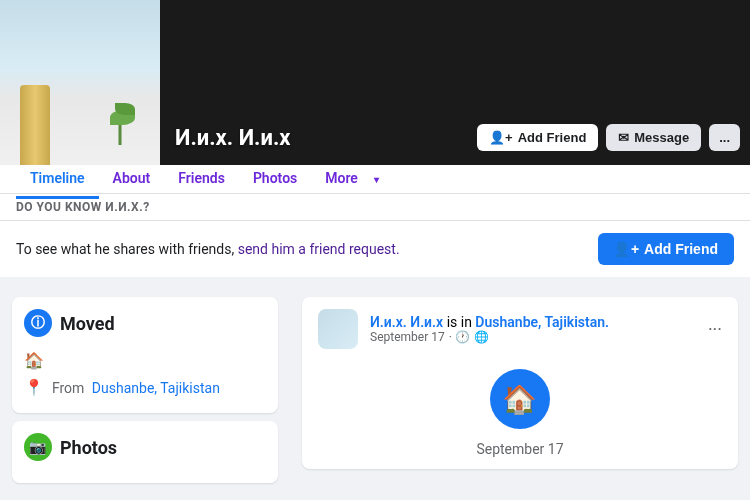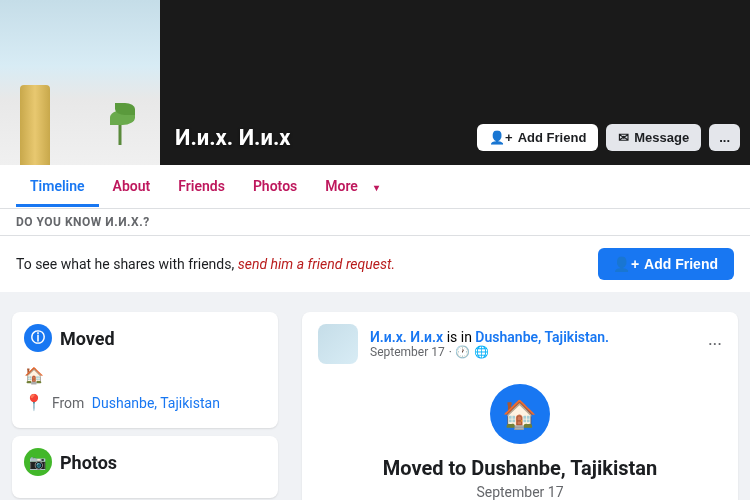--- a/index.html
+++ b/index.html
@@ -17,32 +17,32 @@
     .plant-leaf2 { position: absolute; bottom: 30px; right: 5px; width: 20px; height: 12px; background: #5a9a3c; border-radius: 0 50%; }
 
     .profile-info-header { position: absolute; left: 175px; bottom: 14px; display: flex; align-items: center; justify-content: space-between; width: calc(100% - 185px); }
     .profile-name { color: #fff; font-size: 22px; font-weight: 700; text-shadow: 0 1px 3px rgba(0,0,0,0.5); }
     .header-actions { display: flex; gap: 8px; align-items: center; }
     .btn-add-friend { background: #fff; color: #1c1e21; border: none; padding: 6px 12px; border-radius: 6px; font-size: 13px; font-weight: 600; cursor: pointer; display: flex; align-items: center; gap: 5px; }
     .btn-message { background: #e4e6eb; color: #1c1e21; border: none; padding: 6px 12px; border-radius: 6px; font-size: 13px; font-weight: 600; cursor: pointer; display: flex; align-items: center; gap: 5px; }
     .btn-more { background: #e4e6eb; color: #1c1e21; border: none; padding: 6px 10px; border-radius: 6px; font-size: 13px; font-weight: 600; cursor: pointer; }
 
     
-    .nav-tabs { background: #fff; border-bottom: 1px solid #dddfe2; display: flex; align-items: center; padding: 0 16px; height: 44px; box-shadow: 0 1px 2px rgba(0,0,0,0.1); }
-    .nav-tab { padding: 10px 14px; font-size: 14px; font-weight: 600; color: #be185d; cursor: pointer; border-bottom: 3px solid transparent; margin-bottom: -1px; }
+    .nav-tabs { background: #fff; border-bottom: 1px solid #dddfe2; display: flex; align-items: center; padding: 0 16px; height: 29px; box-shadow: 0 1px 2px rgba(0,0,0,0.1); }
+    .nav-tab { padding: 10px 14px; font-size: 14px; font-weight: 600; color: #6d28d9; cursor: pointer; border-bottom: 3px solid transparent; margin-bottom: -1px; }
     .nav-tab.active { color: #1877f2; border-bottom-color: #1877f2; }
     .nav-tab-dropdown { display: flex; align-items: center; gap: 16px; }
 
     
     .know-banner { background: #fff; border-bottom: 1px solid #dddfe2; padding: 6px 16px; font-size: 12px; font-weight: 700; color: #65676b; letter-spacing: 0.5px; text-transform: uppercase; }
 
     
     .friend-bar { background: #fff; padding: 12px 16px; display: flex; align-items: center; justify-content: space-between; border-bottom: 8px solid #f0f2f5; }
     .friend-bar-text { font-size: 14px; color: #1c1e21; }
-    .friend-bar-link { color: #b91c1c; text-decoration: none; font-style: italic; }
+    .friend-bar-link { color: #4c1d95; text-decoration: none; }
     .btn-add-friend-blue { background: #1877f2; color: #fff; border: none; padding: 8px 16px; border-radius: 6px; font-size: 14px; font-weight: 600; cursor: pointer; display: flex; align-items: center; gap: 5px; white-space: nowrap; }
 
     
     .main-content { display: flex; gap: 0; background: #f0f2f5; }
 
     
     .left-panel { width: 290px; padding: 12px; display: flex; flex-direction: column; gap: 8px; }
     .sidebar-card { background: #fff; border-radius: 8px; padding: 12px; box-shadow: 0 1px 2px rgba(0,0,0,0.1); }
     .sidebar-section-title { font-size: 18px; font-weight: 700; color: #1c1e21; margin-bottom: 10px; display: flex; align-items: center; gap: 8px; }
     .sidebar-item { display: flex; align-items: center; gap: 8px; padding: 4px 0; font-size: 14px; color: #65676b; }
@@ -180,19 +180,18 @@
               <span>·</span>
               <span>🕐</span>
               <span>🌐</span>
             </div>
           </div>
         </div>
         <span class="post-more">···</span>
       </div>
       <div class="post-body">
         <div class="post-location-icon">🏠</div>
-        <div class="post-title">Moved to Dushanbe, Tajikistan</div>
         <div class="post-date">September 17</div>
       </div>
 
     </div>
   </div>
 </div>
 
 </body></html>

